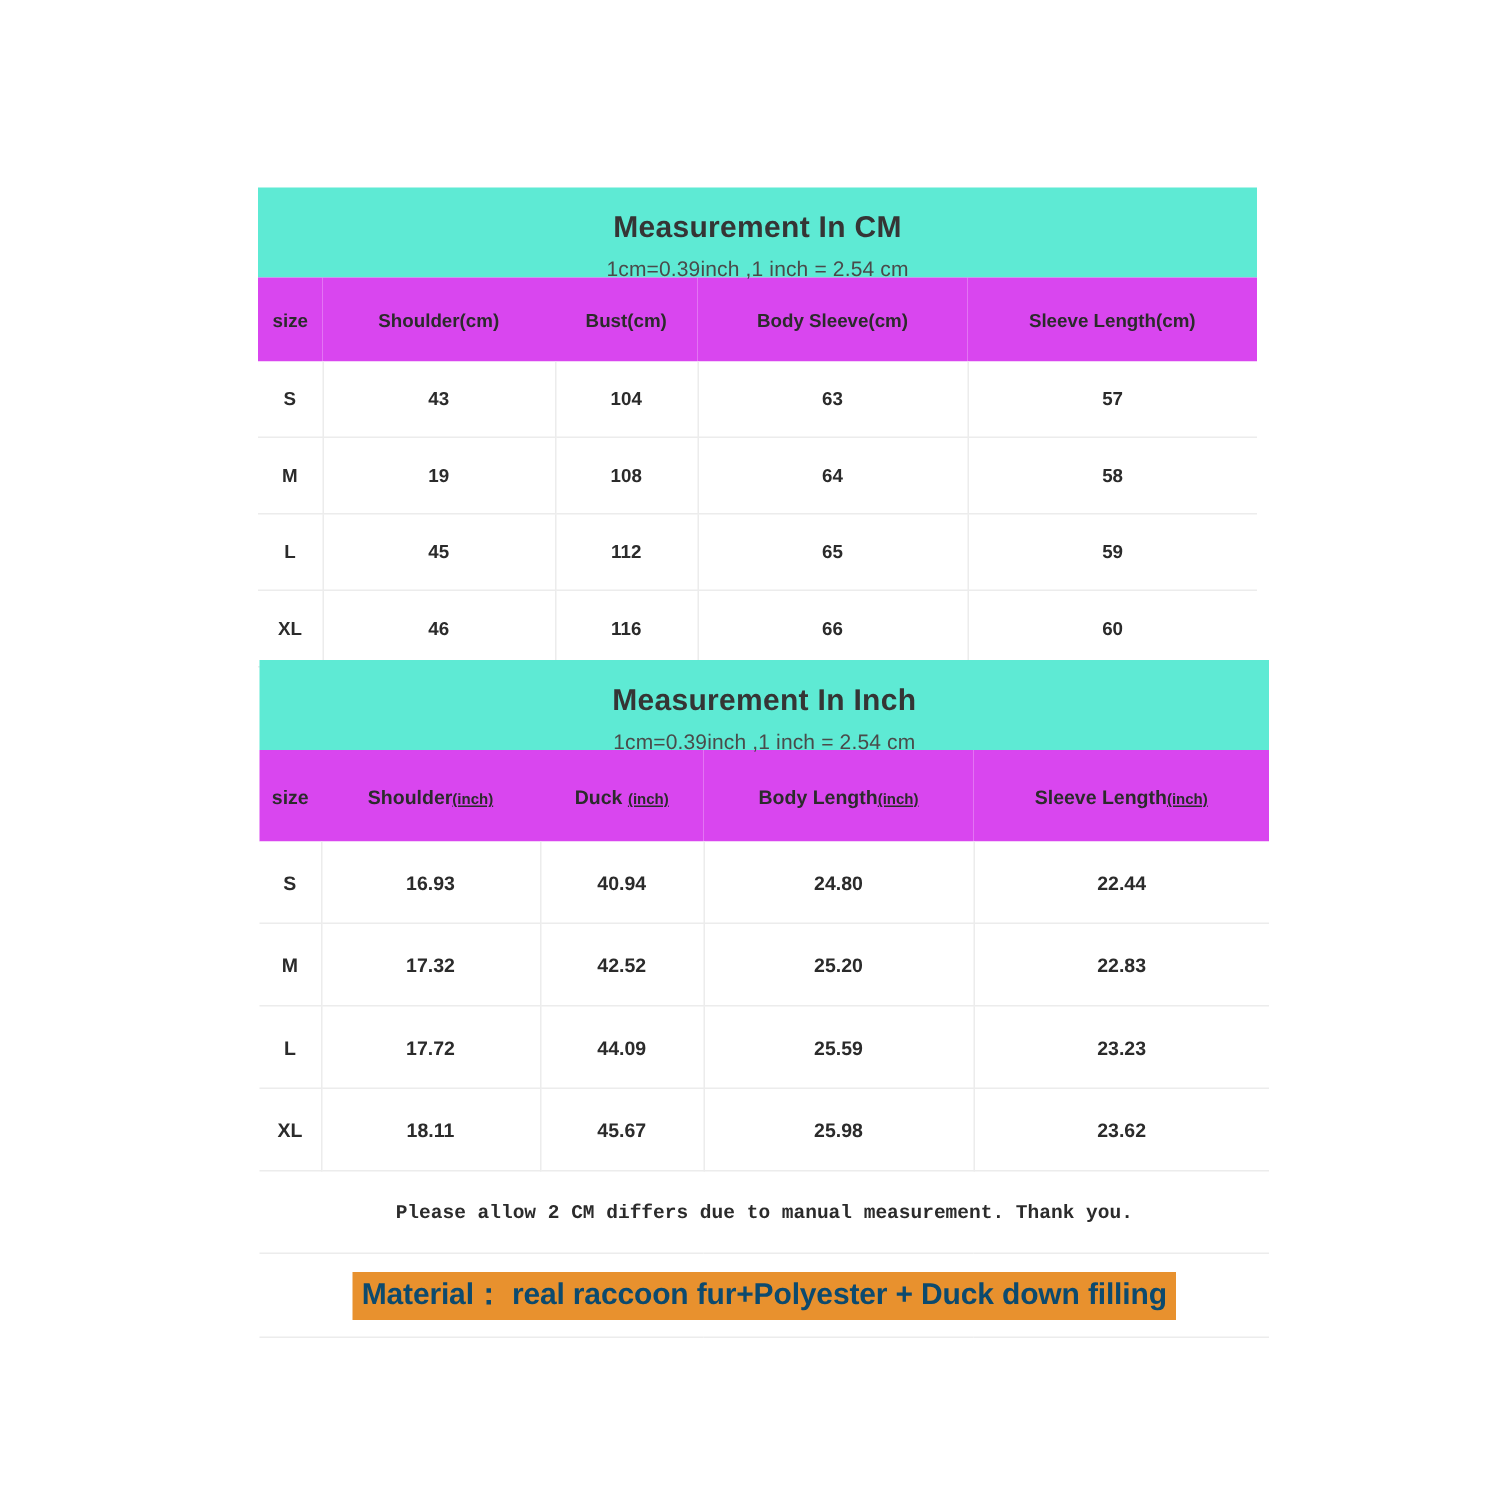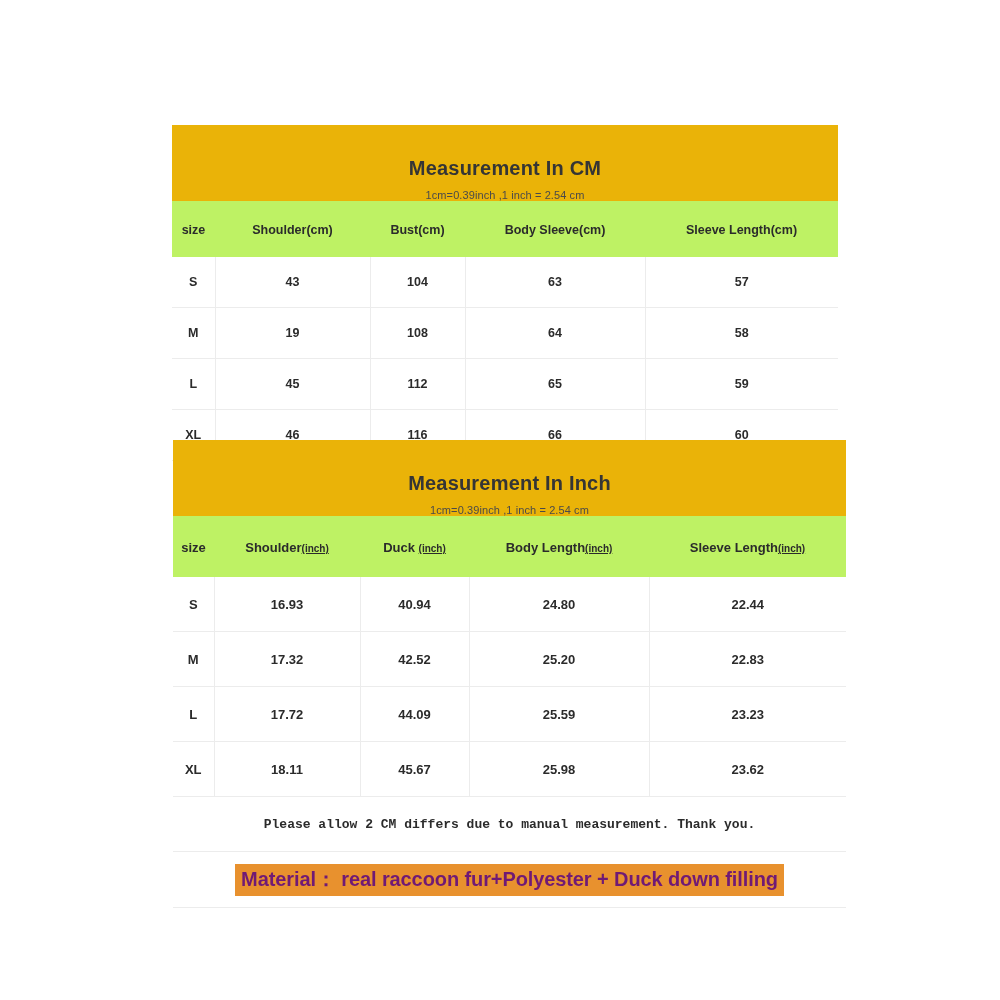--- a/index.html
+++ b/index.html
@@ -32,33 +32,33 @@
     width: 666px;
   }
   .inch-table {
     position: absolute;
     left: 173px;
     top: 440px;
     width: 673px;
   }
 
   .head-band {
-    background: #eab308;
+    background: #5eead4;
     text-align: center;
-    padding-top: 30px;
+    padding-top: 14px;
   }
   .head-title {
     font-size: 20px;
     font-weight: bold;
     color: #353535;
     letter-spacing: 0.2px;
     line-height: 26px;
   }
   .head-sub {
-    font-size: 11px;
+    font-size: 14px;
     color: #4a4a4a;
     margin-top: 8px;
     line-height: 12px;
     letter-spacing: 0.1px;
   }
 
   table.grid {
     border-collapse: collapse;
     width: 100%;
     table-layout: fixed;
@@ -69,21 +69,21 @@
     text-align: center;
     font-weight: bold;
     color: #2b2b2b;
   }
   table.grid td:last-child, table.grid th:last-child {
     border-right: none;
   }
 
   
   .grid thead th {
-    background: #bef264;
+    background: #d946ef;
     border-right: none;
     border-bottom: none;
     font-size: 12.5px;
     padding-top: 22px;
     padding-bottom: 20px;
     vertical-align: middle;
   }
   .unit-sm {
     font-size: 10px;
     font-weight: bold;
@@ -128,21 +128,21 @@
     padding: 0;
   }
   .material-inner {
     display: flex;
     align-items: center;
     justify-content: center;
     height: 55px;
   }
   .material-hl {
     background: #e8912e;
-    color: #701a75;
+    color: #0c4a6e;
     font-size: 20px;
     font-weight: bold;
     line-height: 28px;
     padding: 1px 6px 3px 6px;
     white-space: nowrap;
     letter-spacing: -0.1px;
   }
 </style>
 </head>
 <body>

